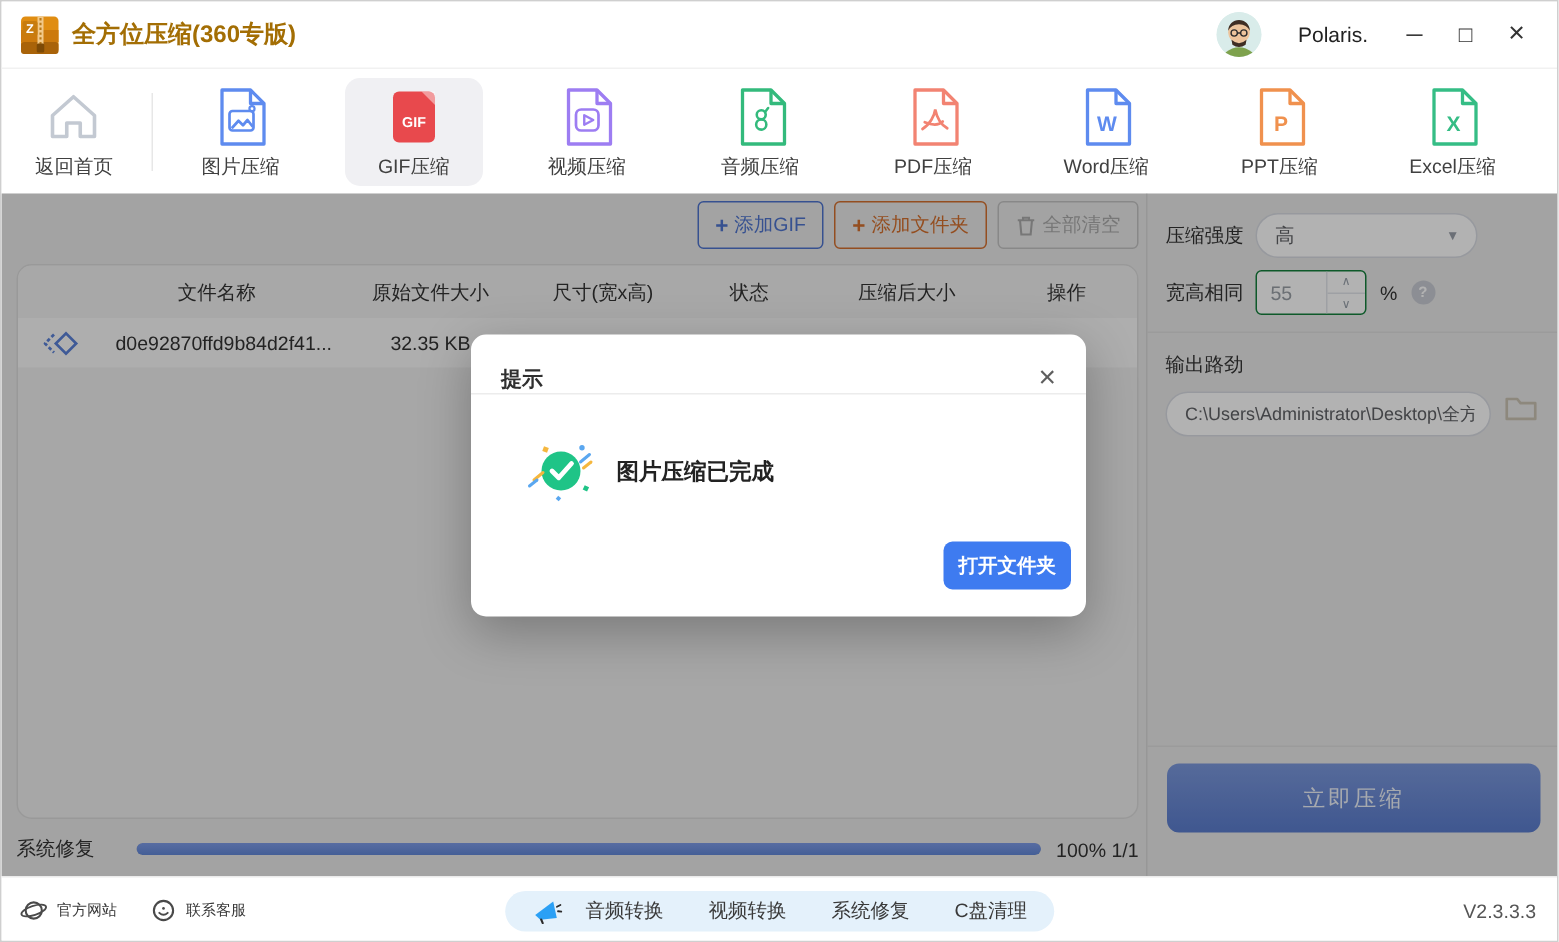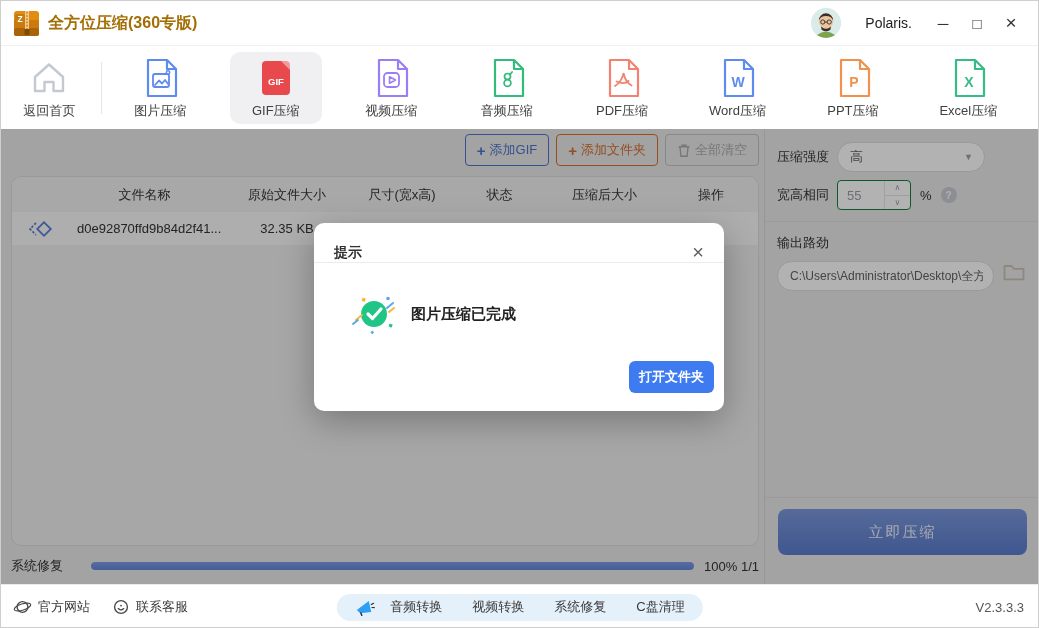--- a/index.html
+++ b/index.html
@@ -105,21 +105,21 @@
   .modal-close { font-size:20px; color:#5f5f5f; cursor:pointer; line-height:1; }
   .modal-body { display:flex; align-items:center; gap:13px; padding:28px 20px 0 36px; }
   .modal-msg { font-size:15px; font-weight:bold; color:#222; }
   .modal-foot { position:absolute; right:10px; bottom:18px;padding-left:17px; }
   .btn-primary { background:#3e7bf0; color:#fff; border:0; border-radius:6px; height:32px;
                  padding:0 10px; font-size:13px; font-weight:bold; cursor:pointer; }
 
   
   .footer { position:relative; height:45px; background:#fff; border-top:1px solid #ebebeb;
             display:flex; align-items:center; padding:0 12px; }
-  .foot-link { display:flex; align-items:center; gap:6px; font-size:13px; color:#3a3a3a;
+  .foot-link { display:flex; align-items:center; gap:6px; font-size:10px; color:#3a3a3a;
                cursor:pointer; margin-right:22px; }
   .foot-pill { position:absolute; left:50%; transform:translateX(-50%); height:27px;
                background:#e4f1fb; border-radius:14px; display:flex; align-items:center;
                gap:30px; padding:0 18px; }
   .pill-link { font-size:13px; color:#3a3a3a; cursor:pointer; white-space:nowrap; }
   .version { position:absolute; right:14px; font-size:13px; color:#555; }
 </style>
 </head>
 <body>
 

